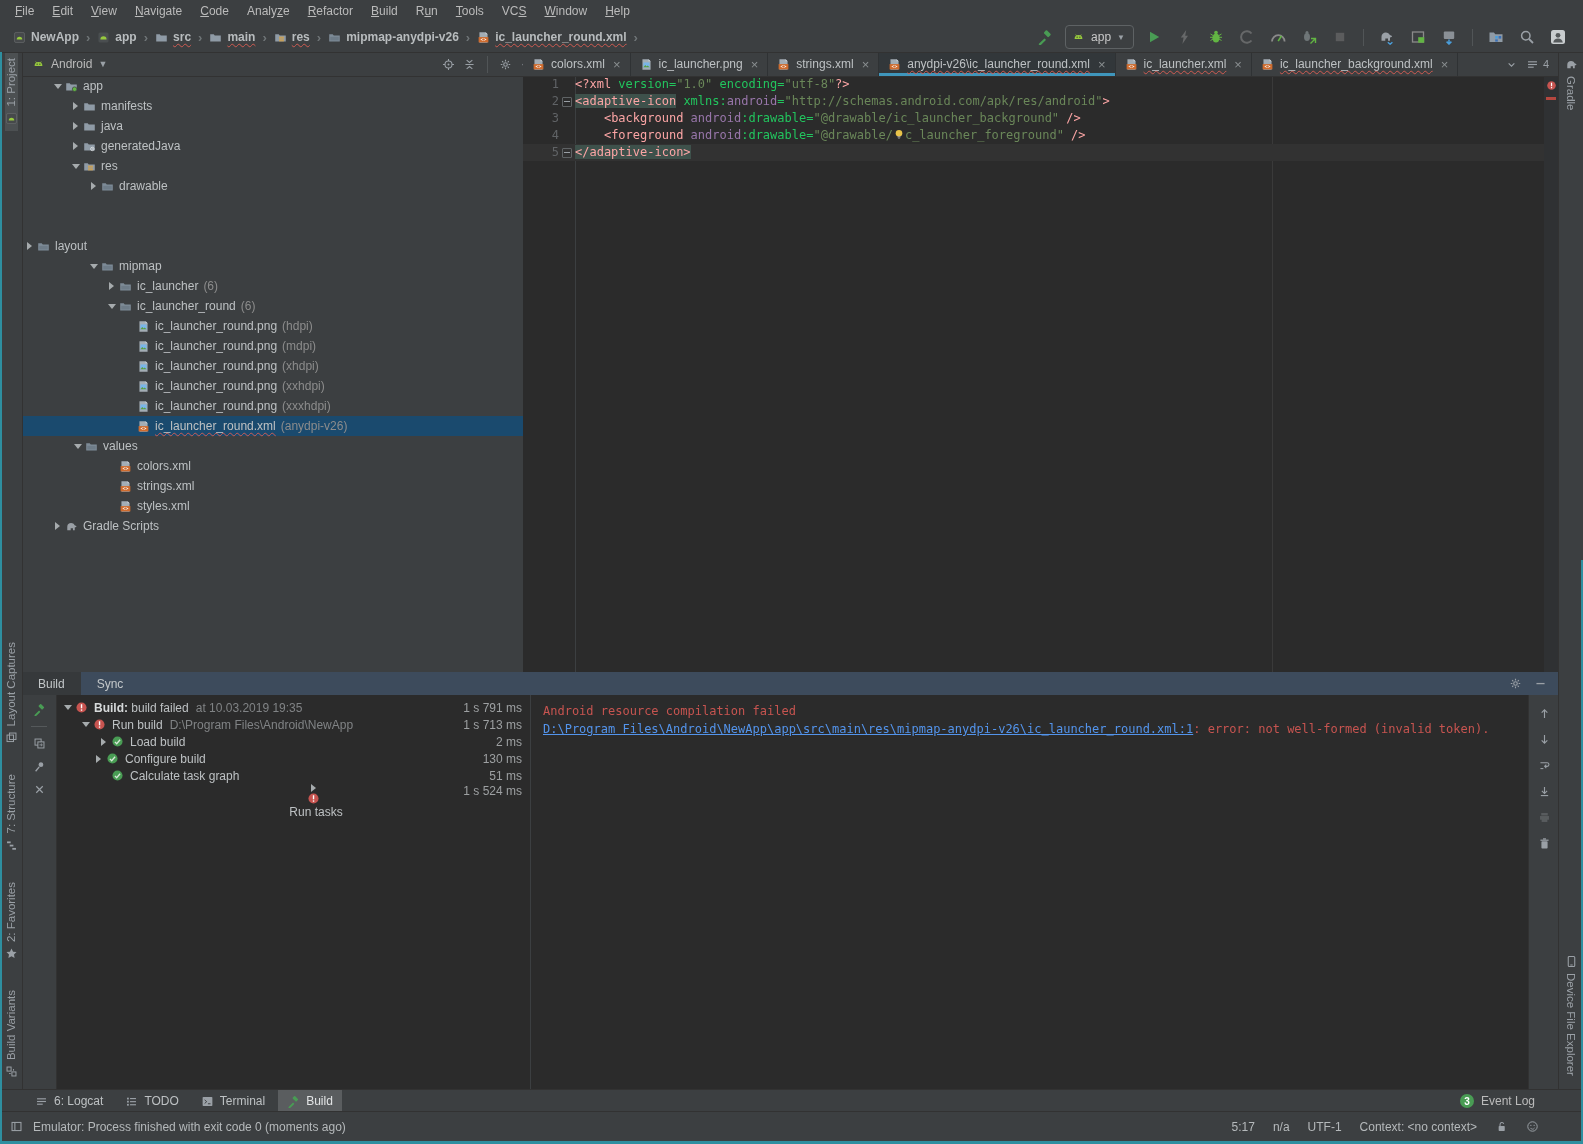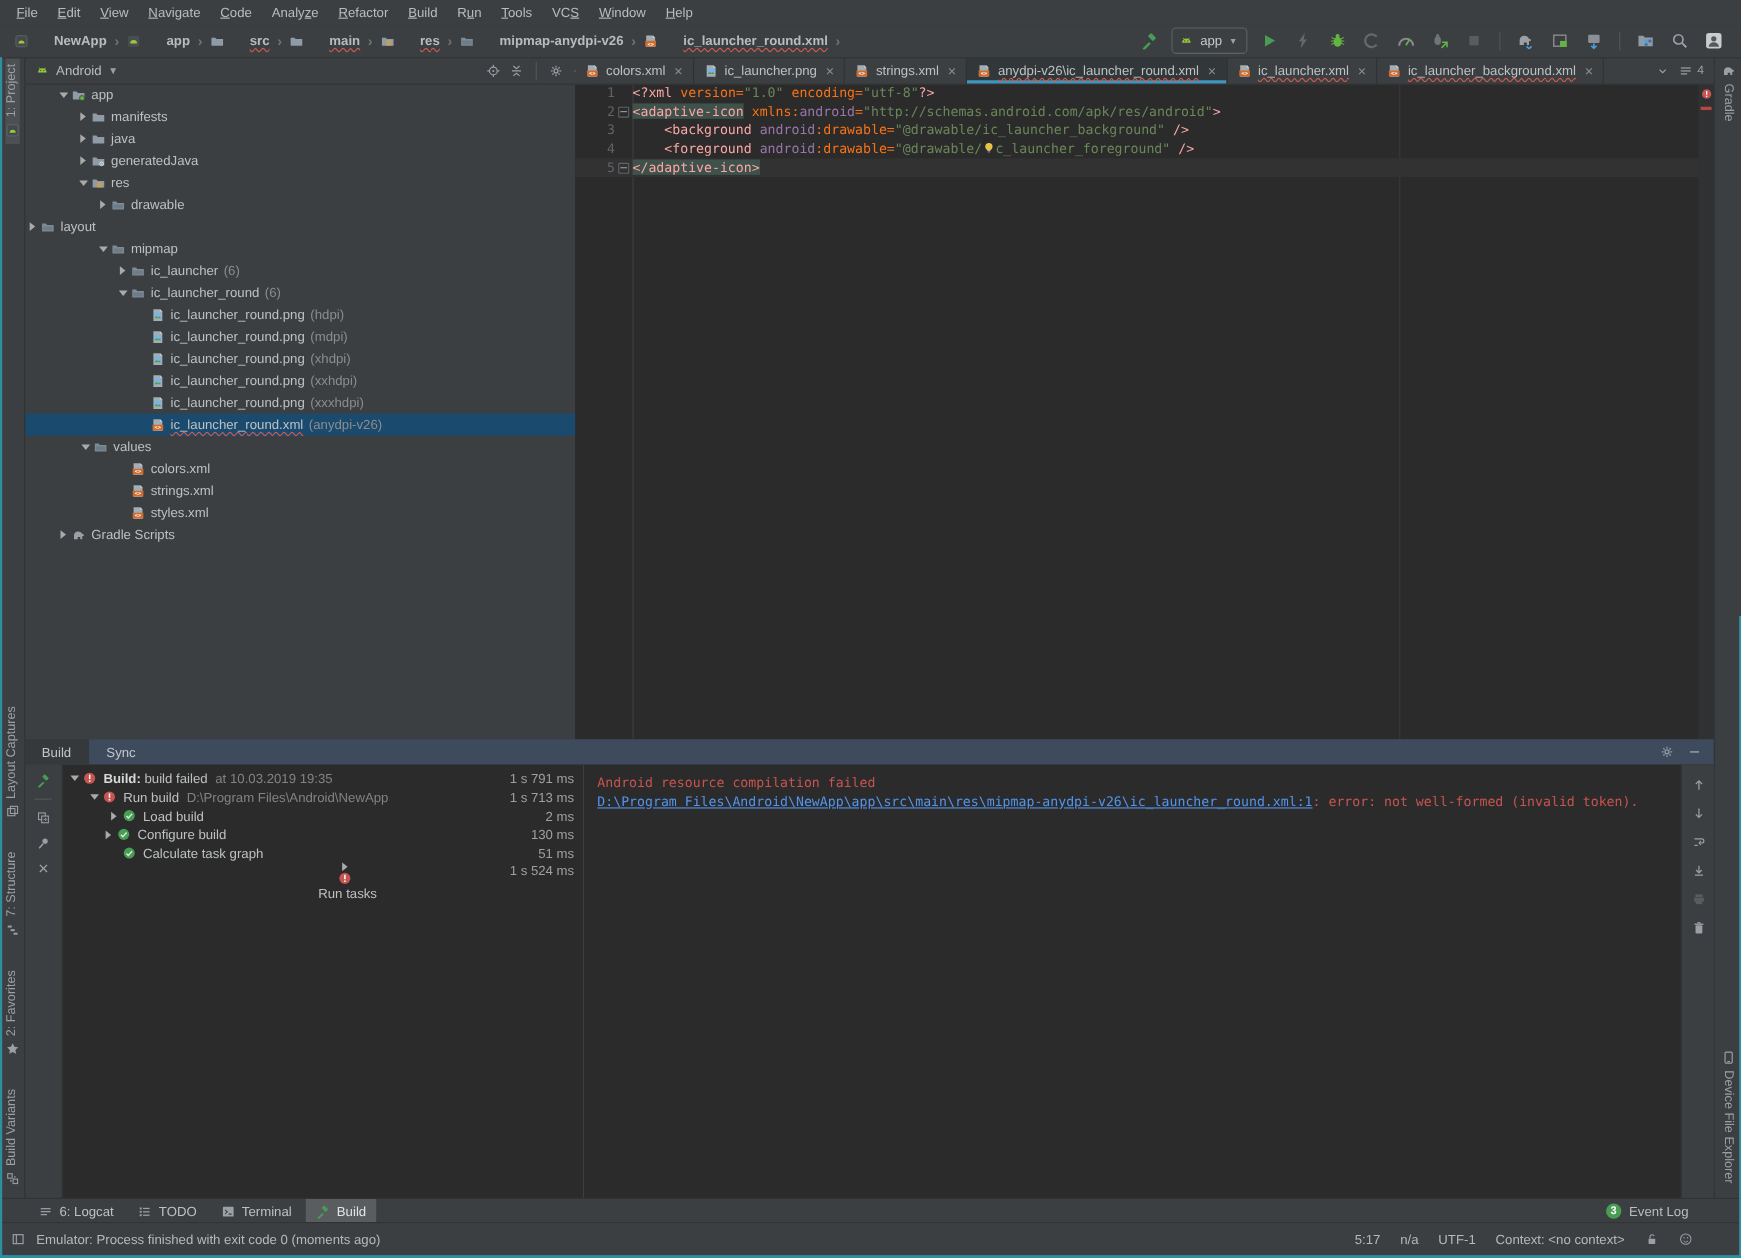--- a/index.html
+++ b/index.html
@@ -12,21 +12,21 @@
   .dim{opacity:.55}
   
   .menubar{position:absolute;left:0;top:0;right:0;height:22px;display:flex;align-items:center;
            padding-left:6px;border-bottom:1px solid #323232;background:#3c3f41;z-index:5}
   .menu-item{padding:3px 9px;color:#bbb;cursor:default}
   .menu-item u{text-decoration:underline}
   
   .toolbar{position:absolute;left:0;top:22px;right:0;height:30px;display:flex;align-items:center;
            border-bottom:1px solid #323232;background:#3c3f41;z-index:5}
   .breadcrumbs{display:flex;align-items:center;padding-left:10px;gap:2px;font-weight:bold;color:#b8bcbe}
-  .crumb{display:flex;align-items:center;gap:23px;padding:1px 3px}
+  .crumb{display:flex;align-items:center;gap:5px;padding:1px 3px}
   .crumb-sep{color:#6f7577;font-size:13px;padding:0 2px}
   .toolbar-actions{margin-left:auto;display:flex;align-items:center;gap:9px;padding-right:14px}
   .tbtn{display:flex;align-items:center;justify-content:center;width:22px;height:22px;border-radius:3px}
   .vsep{width:1px;height:17px;background:#515557;margin:0 3px}
   .runcfg{display:flex;align-items:center;gap:6px;border:1px solid #5e6264;border-radius:4px;
           padding:2px 8px 2px 6px;height:18px;color:#c8c8c8}
   
   .leftbar{position:absolute;left:0;top:52px;bottom:54px;width:22px;background:#3c3f41;
            border-right:1px solid #323232;display:flex;flex-direction:column;align-items:center;z-index:4}
   .rightbar{position:absolute;right:0;top:52px;bottom:54px;width:24px;background:#3c3f41;
@@ -65,21 +65,21 @@
           font-family:"DejaVu Sans Mono","Liberation Mono",monospace;font-size:12px}
   .marginline{position:absolute;left:749px;top:0;bottom:0;width:1px;background:#3a3a3a}
   .gutterline{position:absolute;left:52px;top:0;bottom:0;width:1px;background:#3c3f41}
   .cl{display:flex;height:17px;line-height:17px;position:relative}
   .cl.cur{background:#323232}
   .ln{width:36px;text-align:right;color:#606366;flex:none}
   .fold{width:16px;flex:none;display:flex;align-items:center;justify-content:center}
   .foldbox{width:8px;height:8px;border:1px solid #5f6365;border-radius:1px;position:relative}
   .foldbox::after{content:"";position:absolute;left:1px;right:1px;top:3px;height:1px;background:#9aa0a6}
   .ct{white-space:pre;flex:1}
-  .tk-tag{color:#fca5a5}.tk-attr{color:#f97316}.tk-ns{color:#9876AA}.tk-str{color:#6A8759}.tk-plain{color:#A9B7C6}
+  .tk-tag{color:#fca5a5}.tk-attr{color:#22c55e}.tk-ns{color:#9876AA}.tk-str{color:#6A8759}.tk-plain{color:#A9B7C6}
   .hl{background:#3E514B}
   .bulbspan{display:inline-flex;width:12px;height:13px;vertical-align:-2px}
   .errstripe{position:absolute;right:0;top:0;width:15px;bottom:0;background:#2f3133}
   .errstripe .mark{position:absolute;left:2px;top:21px;width:10px;height:3px;background:#b4473f}
   
   .build-panel{position:absolute;left:22px;top:672px;right:24px;bottom:54px;background:#2b2b2b;z-index:2}
   .build-header{position:absolute;left:0;top:0;right:0;height:23px;background:#3d4b5c;display:flex;
                 align-items:stretch;color:#c3c7c9}
   .btab{display:flex;align-items:center;padding:0 16px}
   .btab.active{background:#36393b}
@@ -543,21 +543,21 @@
           <span class="tri-right"></span>
         </span>
         <span class="ico sm">
           <svg viewBox="0 0 16 16">
             <path d="M1.5 4h4.3l1.3 1.6h7.4V13H1.5z" fill="#7d8b97"></path>
             <rect x="2.8" y="7.2" width="10.4" height="4.4" fill="#6e7c88"></rect>
           </svg>
         </span>
         <span class="tlabel">drawable</span>
       </div>
-      <div class="trow" style="">
+      <div class="trow" style=" margin-top: 40px;">
         <span class="tarrow">
           <span class="tri-right"></span>
         </span>
         <span class="ico sm">
           <svg viewBox="0 0 16 16">
             <path d="M1.5 4h4.3l1.3 1.6h7.4V13H1.5z" fill="#7d8b97"></path>
             <rect x="2.8" y="7.2" width="10.4" height="4.4" fill="#6e7c88"></rect>
           </svg>
         </span>
         <span class="tlabel">layout</span>

